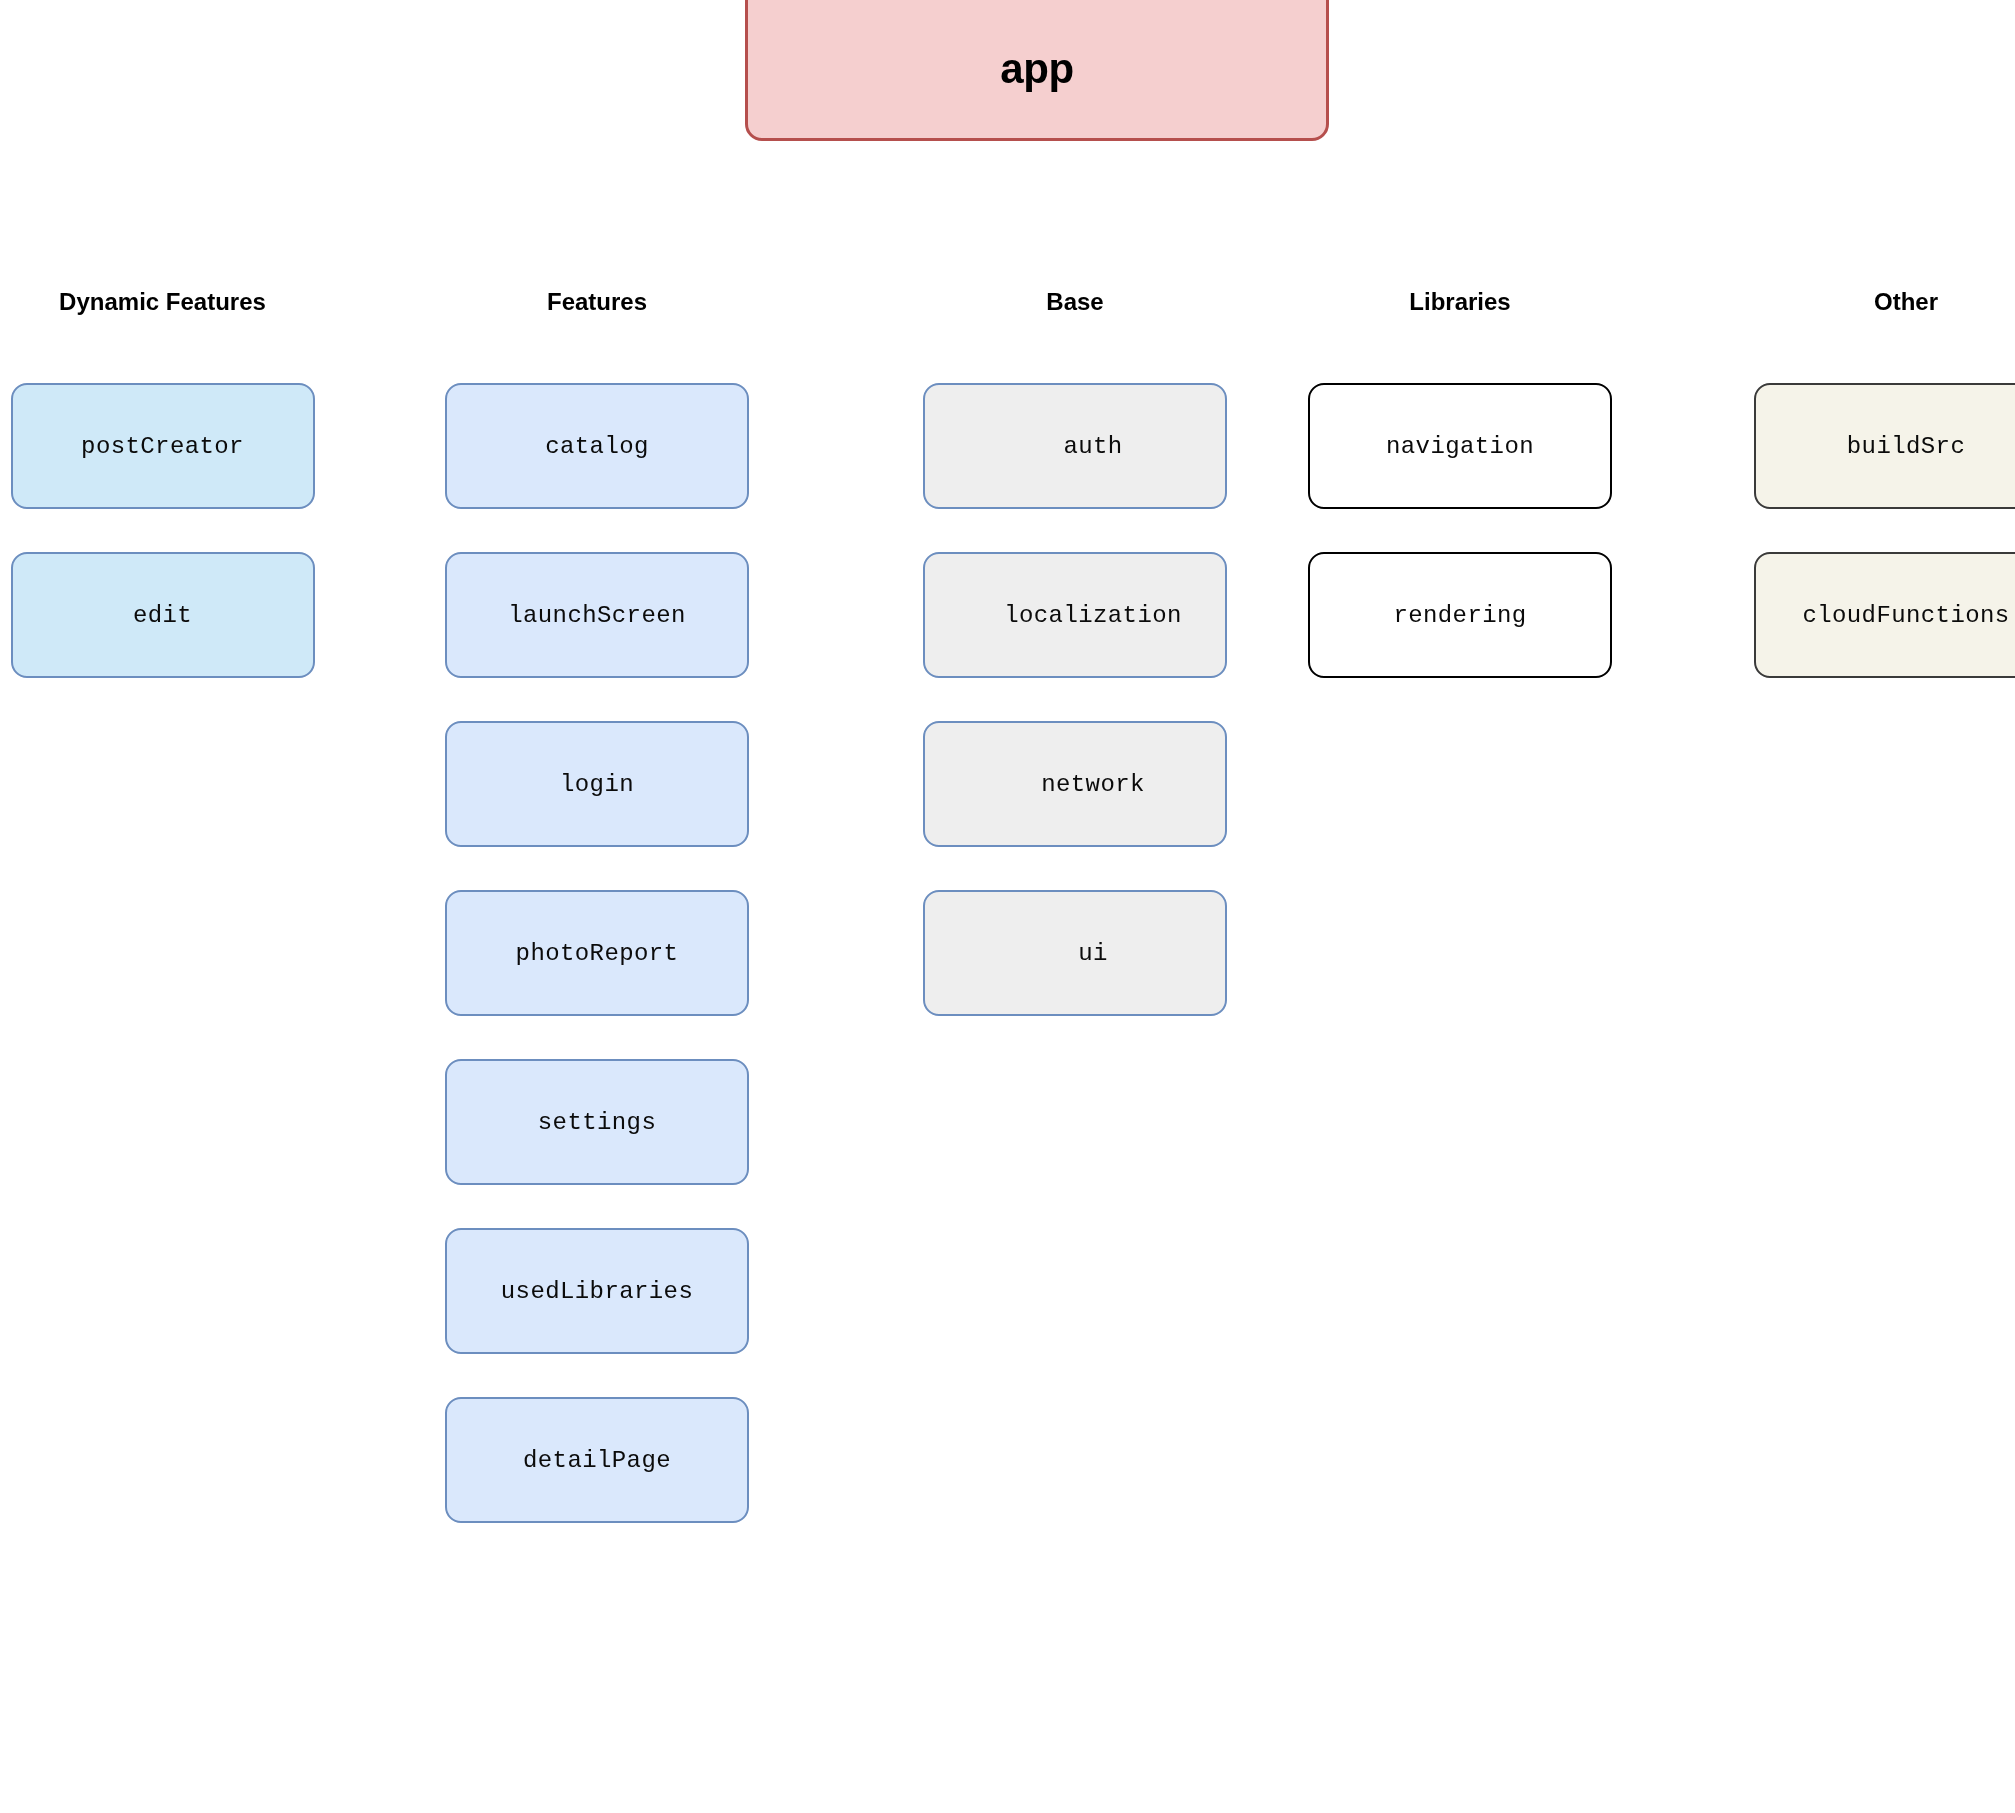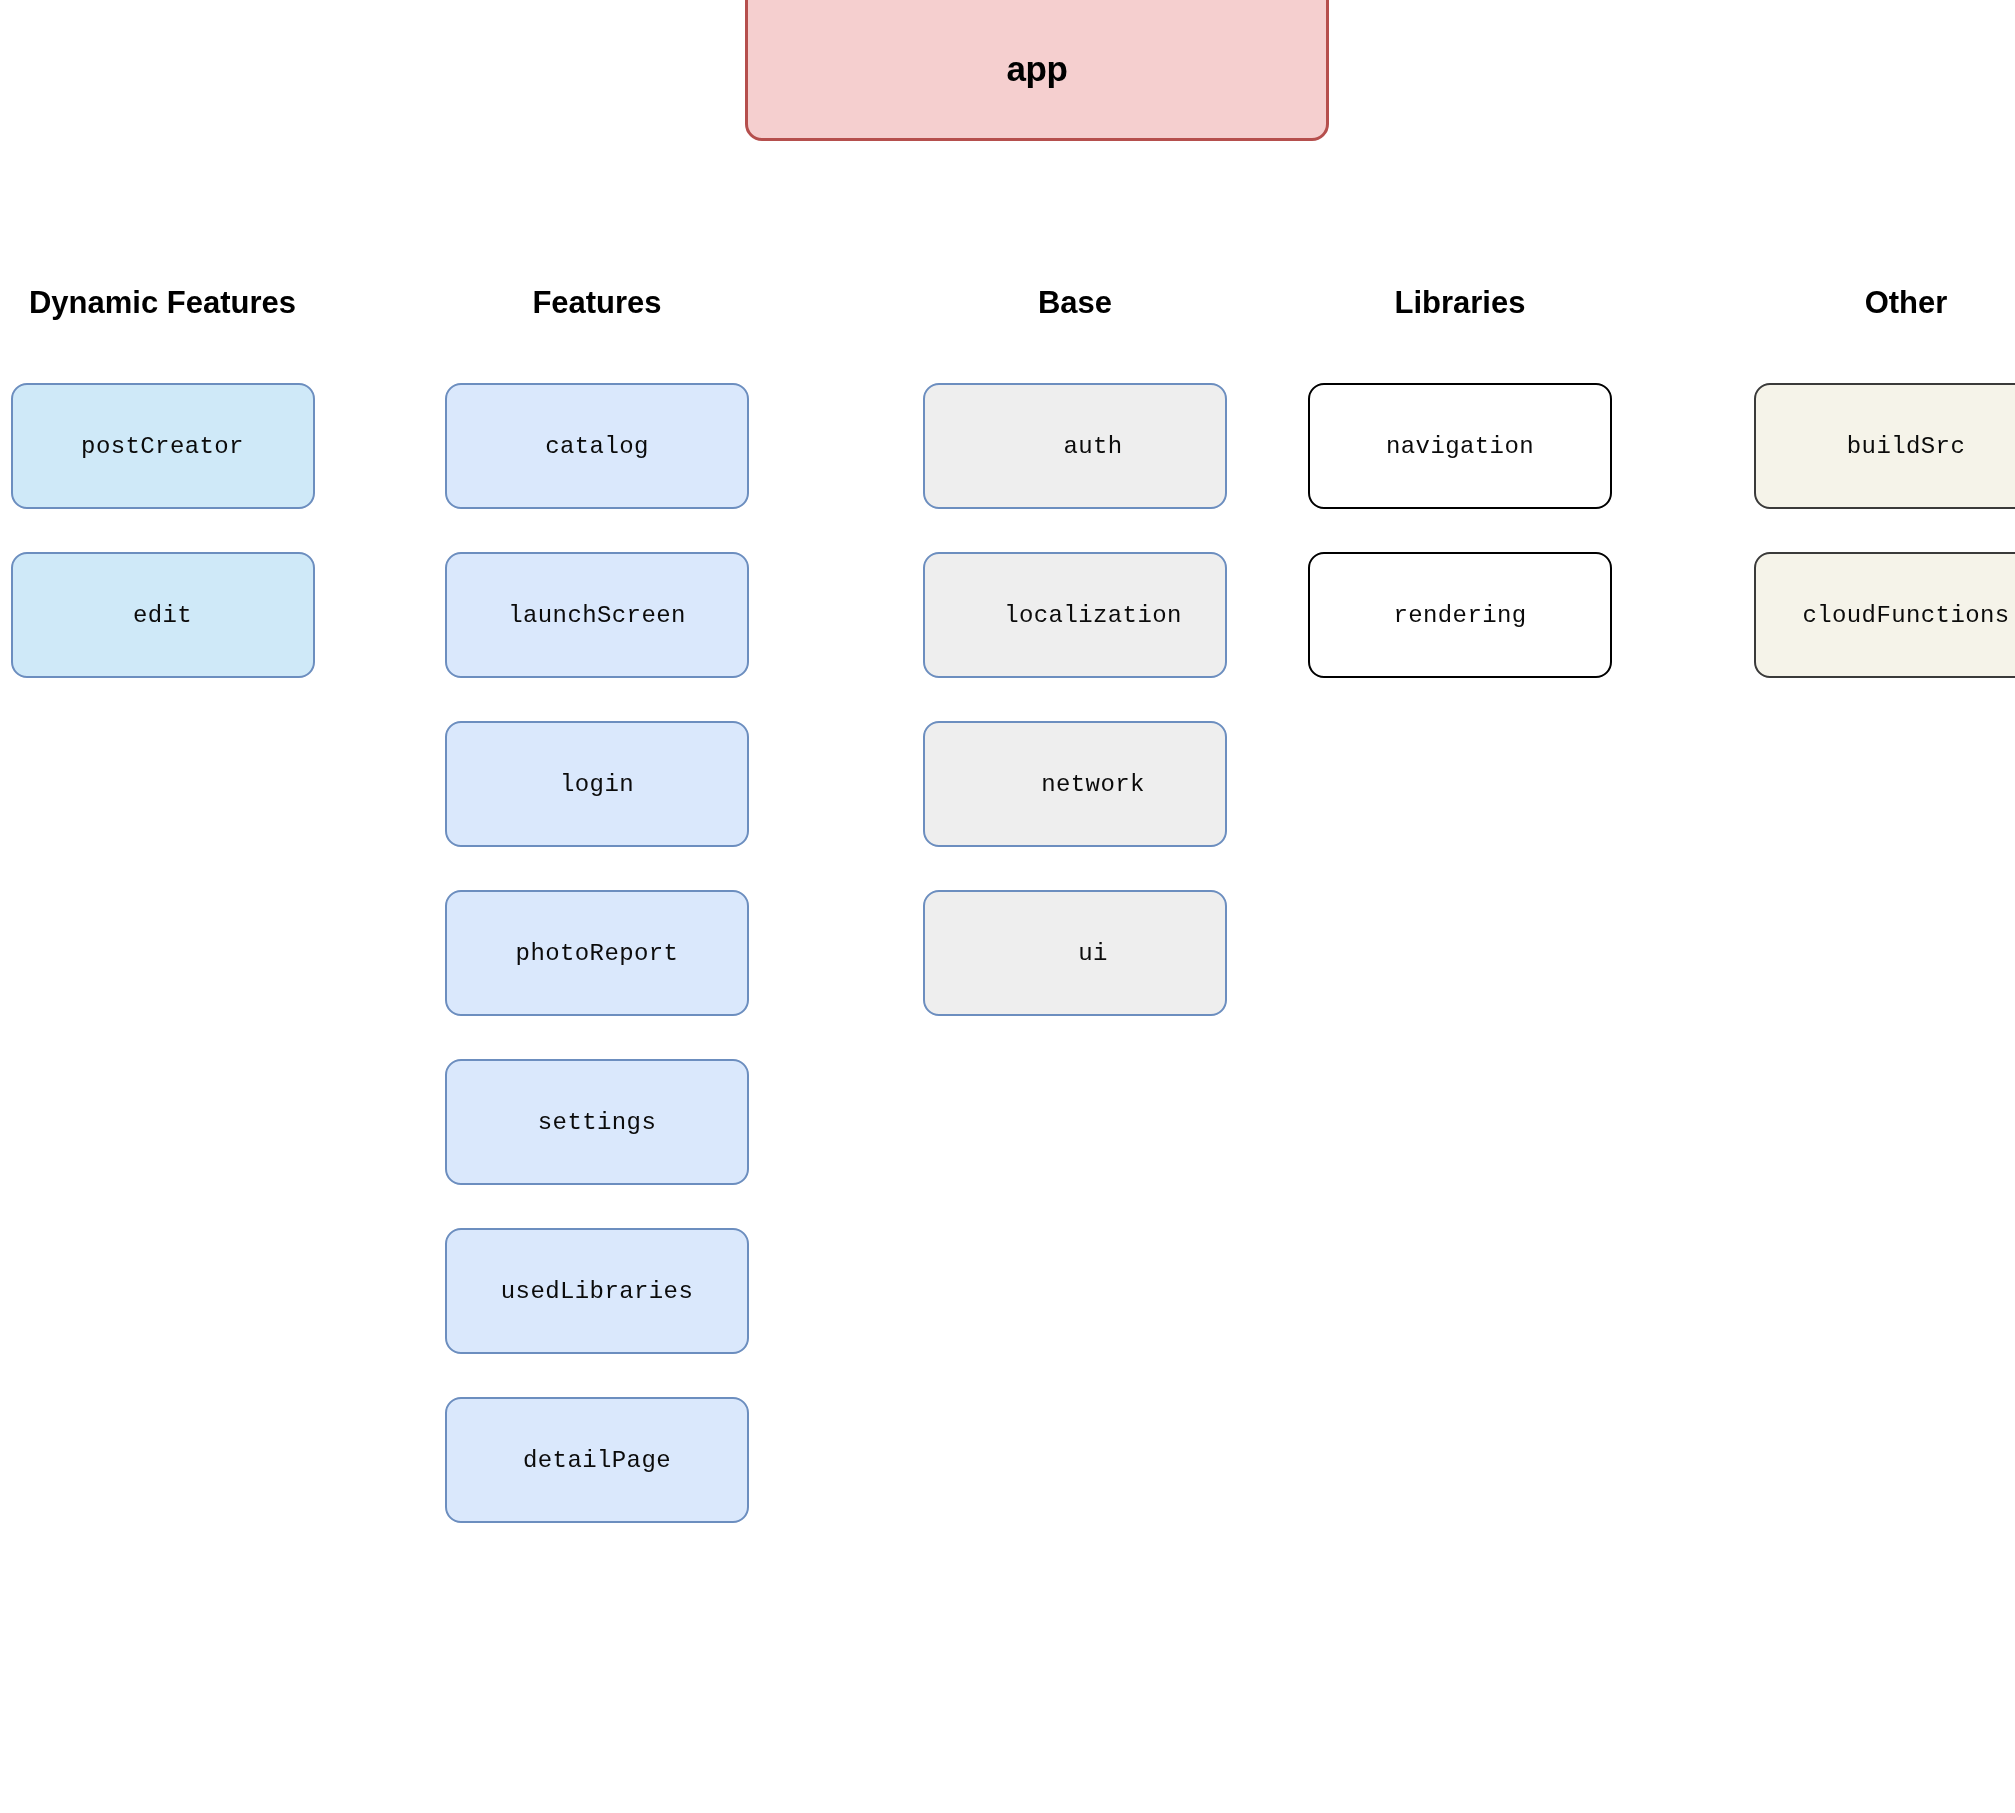--- a/index.html
+++ b/index.html
@@ -26,35 +26,35 @@
     background: #f5cfcf;
     border: 3.6px solid #b54f4d;
     border-radius: 17px;
     display: flex;
     align-items: center;
     justify-content: center;
   }
   #app-node .node-label {
     font-family: "Liberation Sans", sans-serif;
     font-weight: bold;
-    font-size: 35px;
+    font-size: 42px;
     color: #000000;
     letter-spacing: -0.4px;
     padding-top: 29px;
   }
 
   
   .column {
     position: absolute;
     top: 282px;
   }
   .col-header {
     font-family: "Liberation Sans", sans-serif;
     font-weight: bold;
-    font-size: 31px;
+    font-size: 24px;
     color: #000000;
     text-align: center;
     line-height: 1;
     height: 40px;
     display: flex;
     align-items: center;
     justify-content: center;
     white-space: nowrap;
   }
   .col-boxes {

